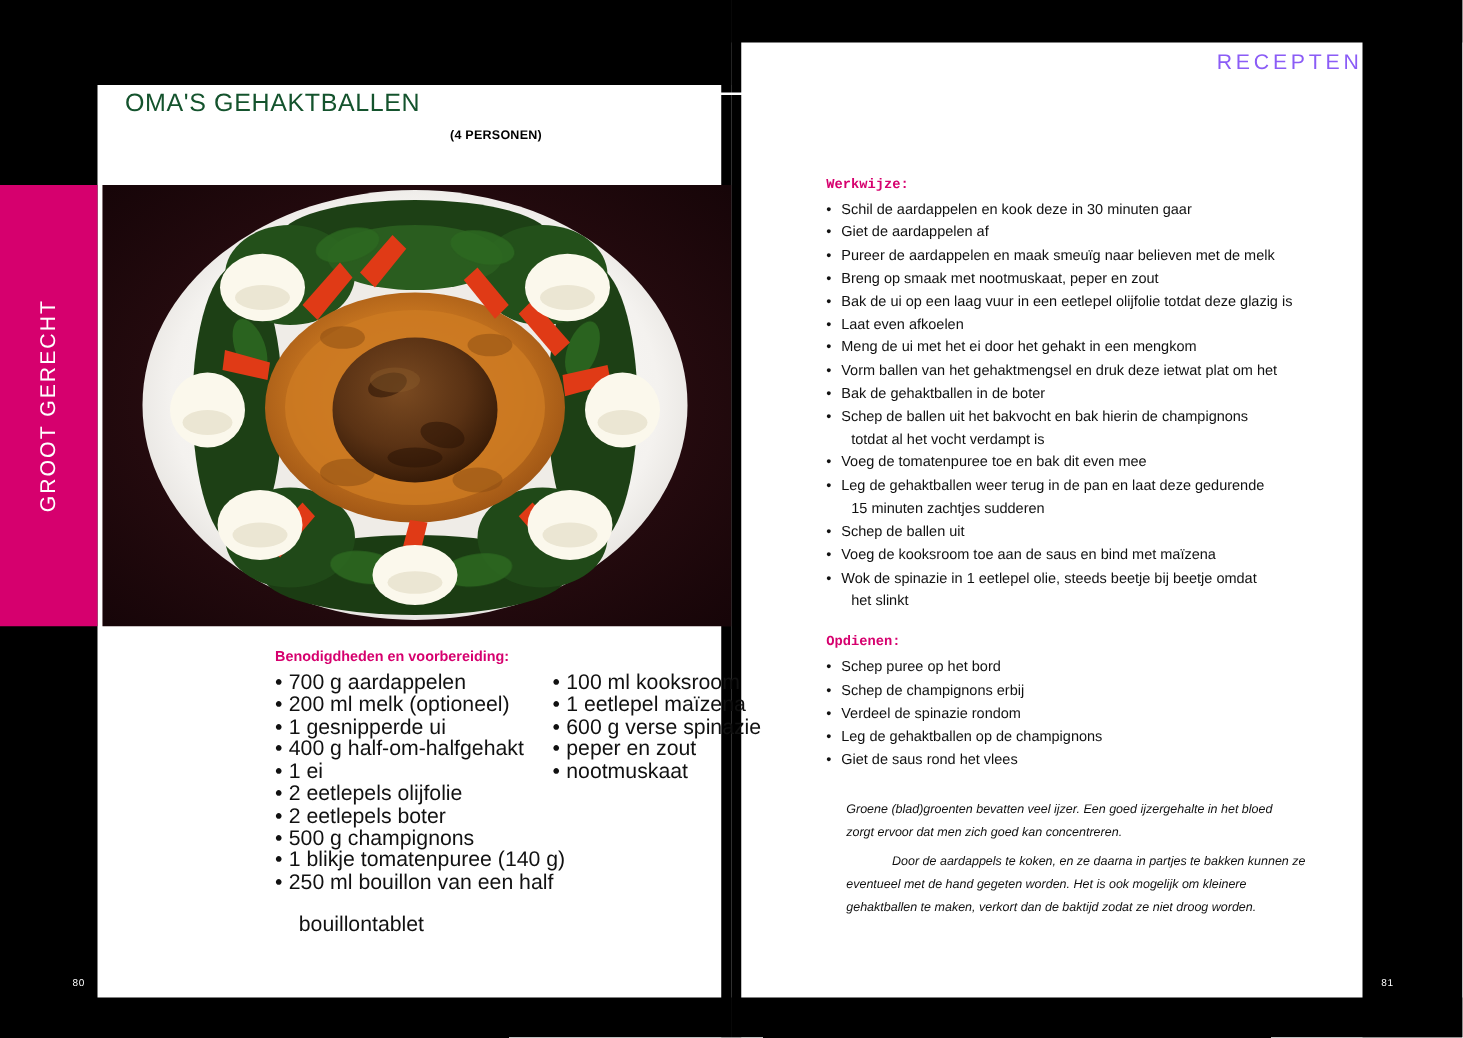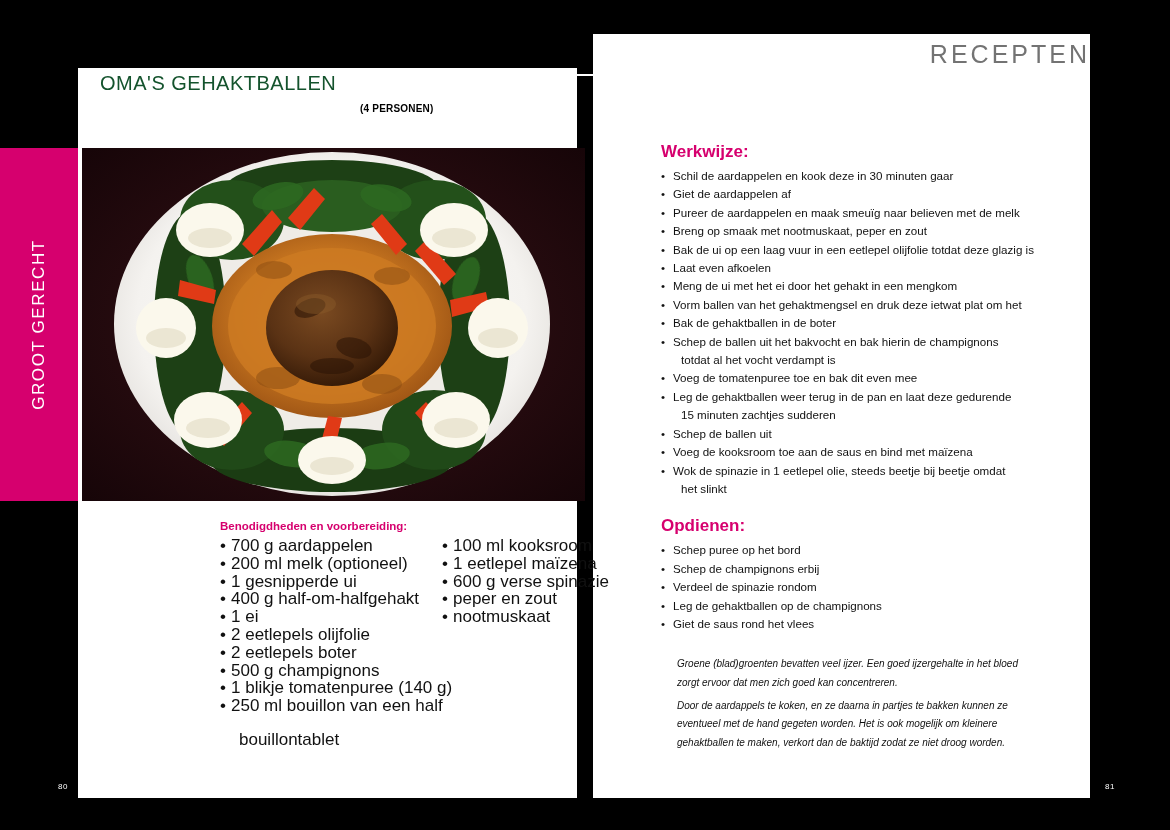--- a/index.html
+++ b/index.html
@@ -80,46 +80,46 @@
   .folio-left {
     position:absolute; left:58px; top:782px;
     color:#fff; font-size:8px; letter-spacing:0.5px;
   }
 
   
   .right-page { position:absolute; left:593px; top:0; width:497px; height:830px; }
 
   .rp-header {
     position:absolute; right:0px; top:40px;
-    color:#737373; font-size:25px; letter-spacing:3px;
+    color:#8b5cf6; font-size:17px; letter-spacing:3px;
     font-weight:400;
   }
   .rp-rule {
     position:absolute; left:346px; top:74px; width:576px; height:2px; background:#fff;
   }
 
   .steps-wrap { position:absolute; left:68px; top:142px; width:420px; }
-  .sec-head { color:#d6006e; font-size:17px; font-weight:bold; margin-bottom:5px; }
+  .sec-head { color:#d6006e; font-size:11px; font-weight:bold; margin-bottom:5px;font-family:Liberation Mono, monospace; }
   .steps-wrap ul { list-style:none; margin:0 0 0 0; padding:0; }
   .steps-wrap li {
     font-size:11.6px; color:#111; line-height:18.4px;
     padding-left:12px; position:relative;
   }
   .steps-wrap li::before { content:"\2022"; position:absolute; left:0; top:0; }
   .steps-wrap li.cont { padding-left:20px; }
   .steps-wrap li.cont::before { content:""; }
 
   .serve-wrap { margin-top:18px; }
 
   .notes { margin-top:22px; }
   .notes p {
     margin:0 0 1px 16px;
     font-size:10px; font-style:italic; color:#111; line-height:17.6px;
   }
-  .notes p.gap { margin-top:5px; }
+  .notes p.gap { margin-top:5px;text-align:center; }
 
   .folio-right {
     position:absolute; left:1105px; top:782px;
     color:#fff; font-size:8px; letter-spacing:0.5px;
   }
 </style>
 </head>
 <body>
 
 <div class="spread">

